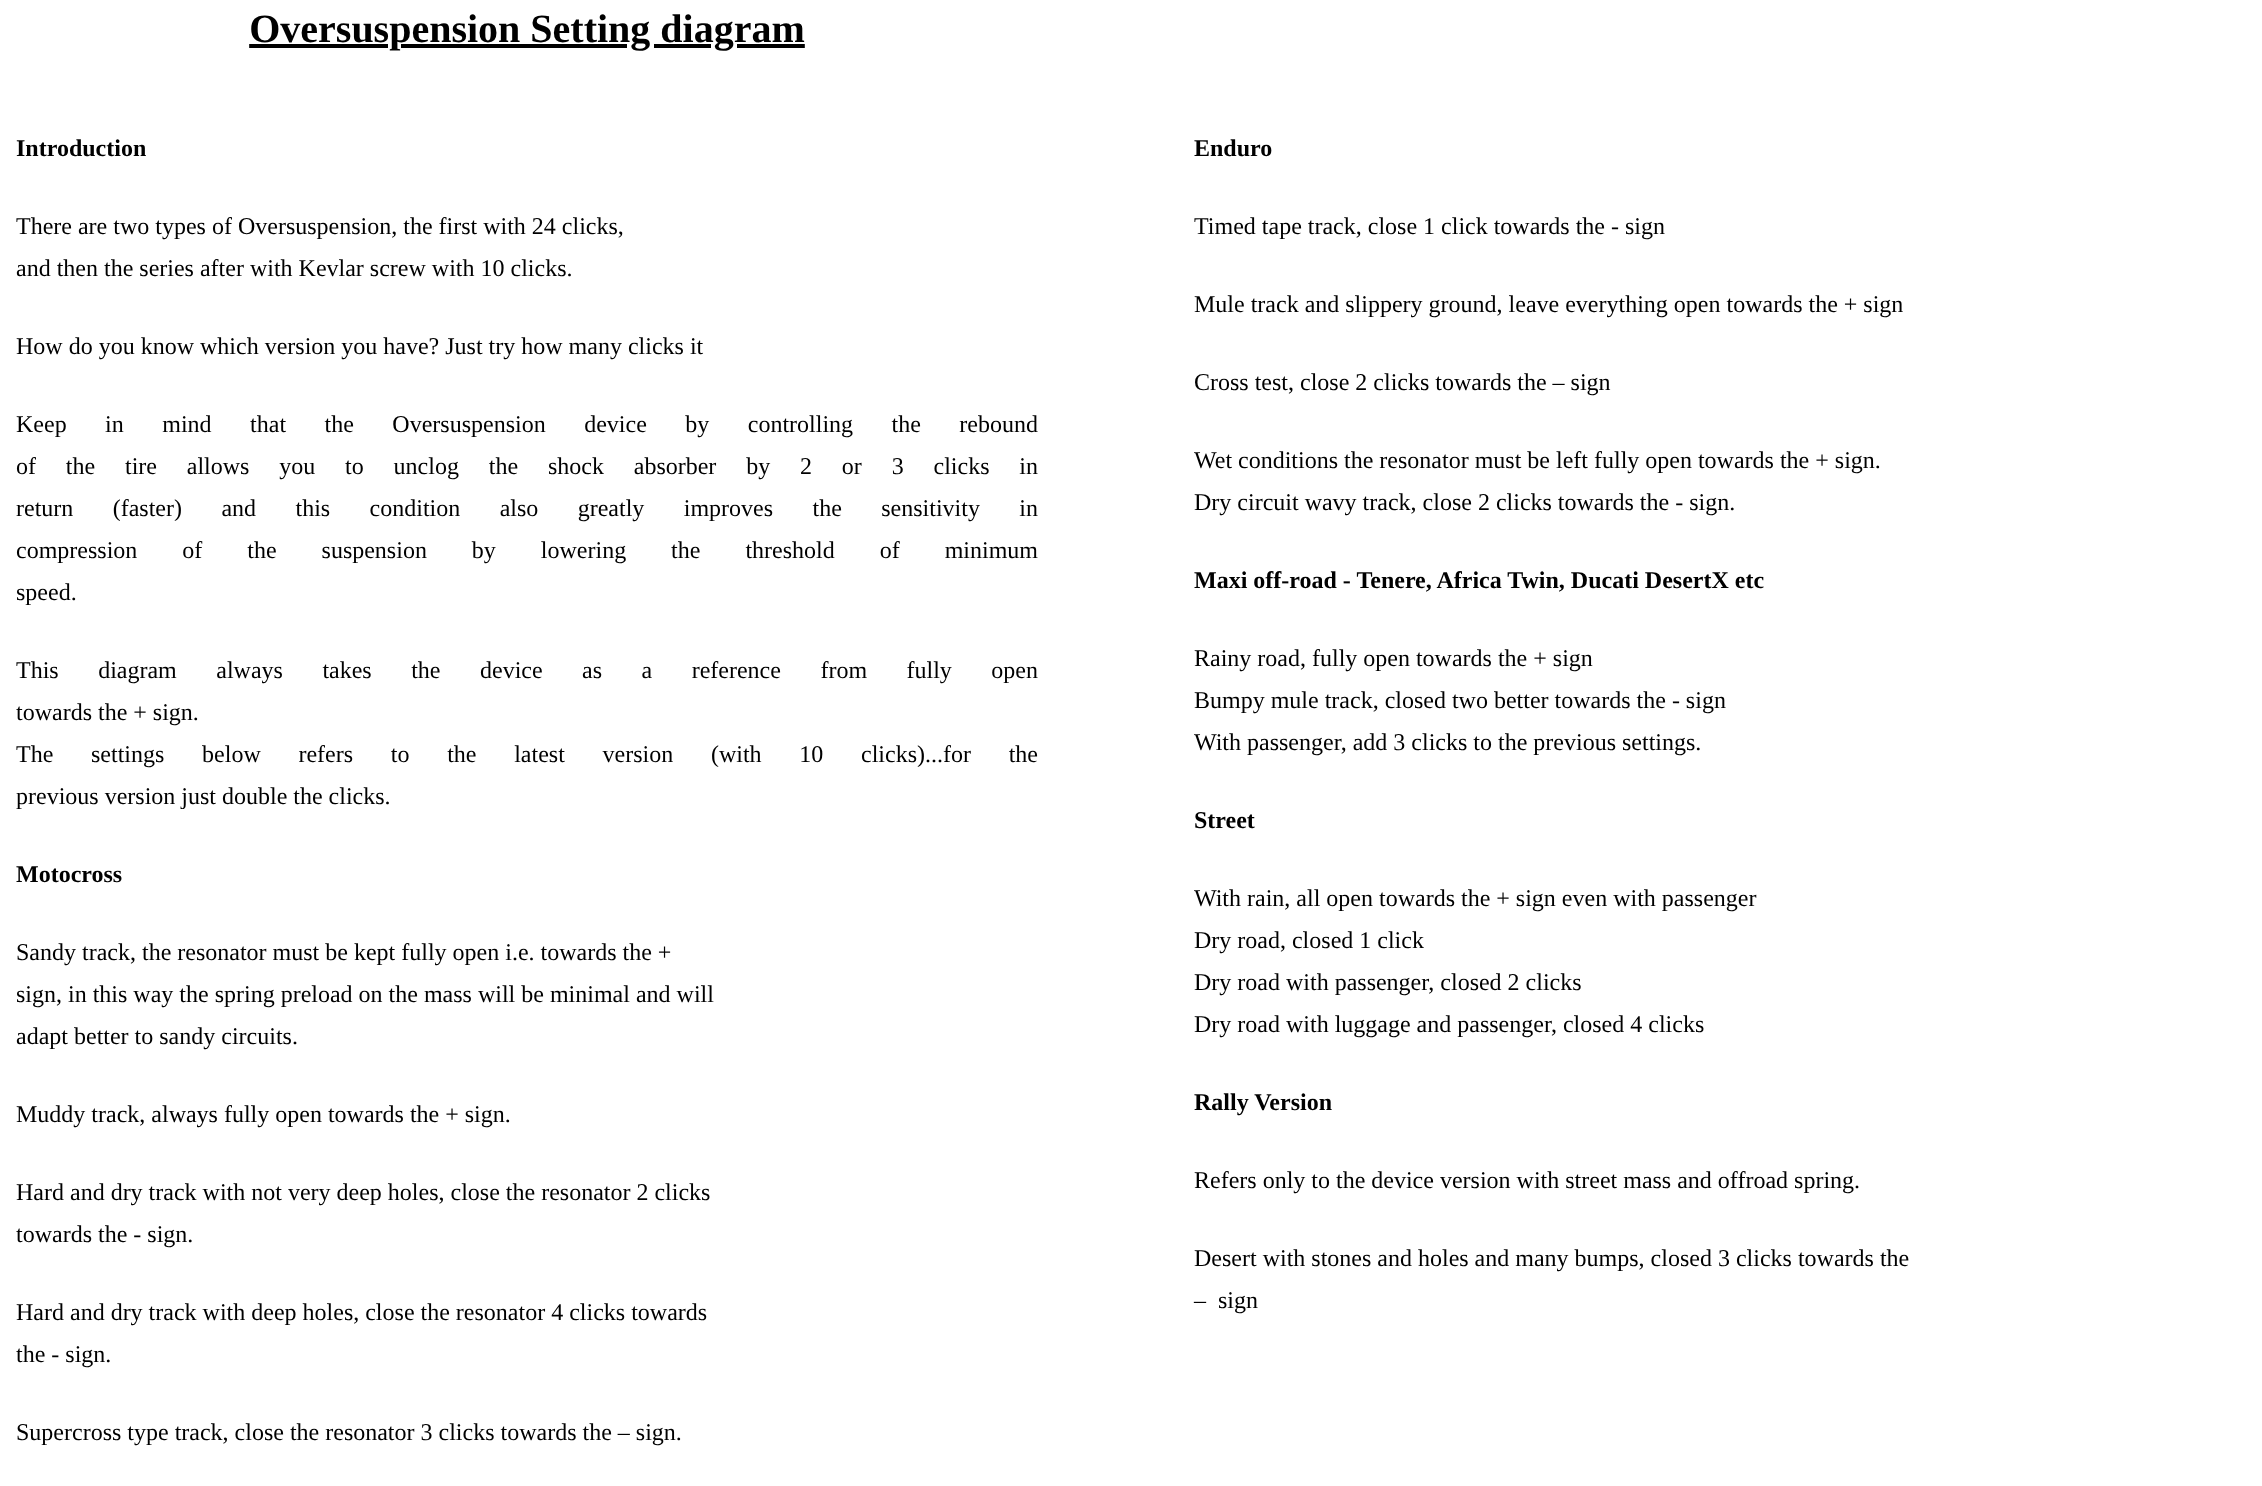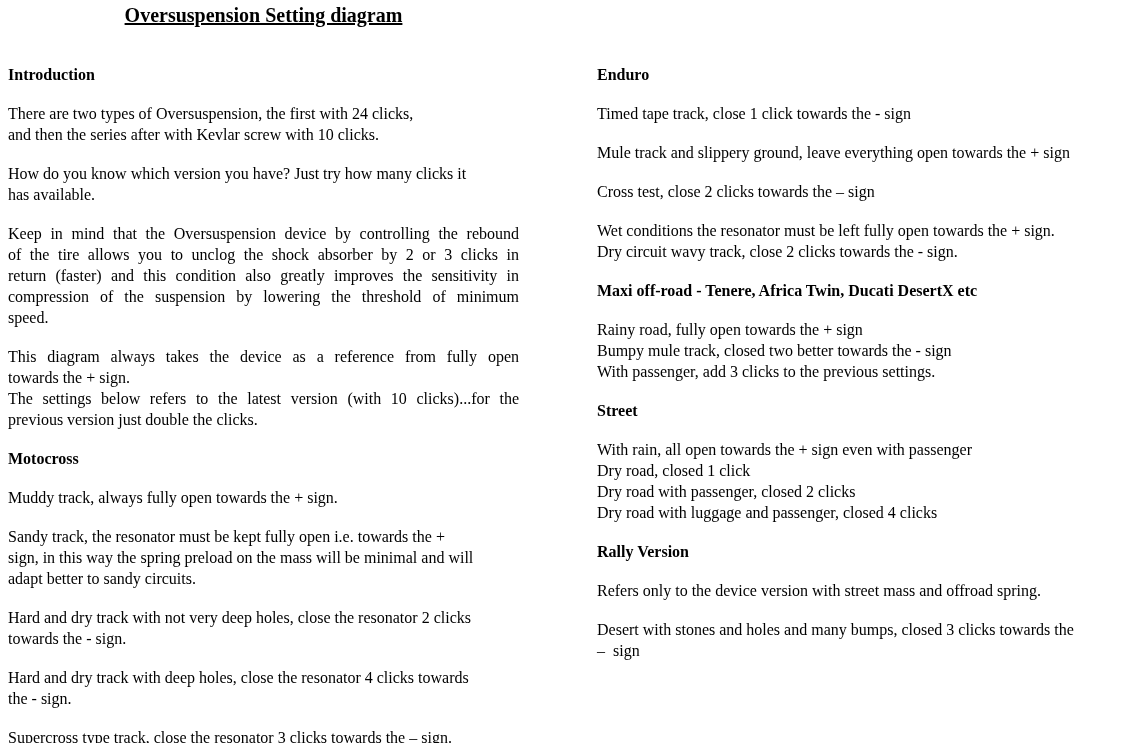--- a/index.html
+++ b/index.html
@@ -35,21 +35,21 @@
   .doc-title {
     font-size: 20px;
     line-height: 25px;
     font-weight: bold;
     text-decoration: underline;
     text-align: center;
     margin-bottom: 36px;
     white-space: pre;
   }
   .block {
-    font-size: 16px;
+    font-size: 12px;
     line-height: 21px;
     margin-bottom: 18px;
   }
   .block.heading {
     font-weight: bold;
   }
   .line {
     white-space: pre;
   }
   .line.stretch {
@@ -67,45 +67,44 @@
     <div class="doc-title">Oversuspension Setting diagram</div>
   <div class="block heading">
         <div class="line">Introduction</div>
       </div>
       <div class="block para">
         <div class="line">There are two types of Oversuspension, the first with 24 clicks,</div>
         <div class="line">and then the series after with Kevlar screw with 10 clicks.</div>
       </div>
       <div class="block para">
         <div class="line">How do you know which version you have? Just try how many clicks it</div>
-        <div class="line">has available.</div>
       </div>
       <div class="block para">
         <div class="line stretch">Keep in mind that the Oversuspension device by controlling the rebound</div>
         <div class="line stretch">of the tire allows you to unclog the shock absorber by 2 or 3 clicks in</div>
         <div class="line stretch">return (faster) and this condition also greatly improves the sensitivity in</div>
         <div class="line stretch">compression of the suspension by lowering the threshold of minimum</div>
         <div class="line">speed.</div>
       </div>
       <div class="block para">
         <div class="line stretch">This diagram always takes the device as a reference from fully open</div>
         <div class="line">towards the + sign.</div>
         <div class="line stretch">The settings below refers to the latest version (with 10 clicks)...for the</div>
         <div class="line">previous version just double the clicks.</div>
       </div>
       <div class="block heading">
         <div class="line">Motocross</div>
       </div>
       <div class="block para">
-        <div class="line">Muddy track, always fully open towards the + sign.</div>
-      </div>
-      <div class="block para">
         <div class="line">Sandy track, the resonator must be kept fully open i.e. towards the +</div>
         <div class="line">sign, in this way the spring preload on the mass will be minimal and will</div>
         <div class="line">adapt better to sandy circuits.</div>
+      </div>
+      <div class="block para">
+        <div class="line">Muddy track, always fully open towards the + sign.</div>
       </div>
       <div class="block para">
         <div class="line">Hard and dry track with not very deep holes, close the resonator 2 clicks</div>
         <div class="line">towards the - sign.</div>
       </div>
       <div class="block para">
         <div class="line">Hard and dry track with deep holes, close the resonator 4 clicks towards</div>
         <div class="line">the - sign.</div>
       </div>
       <div class="block para">

